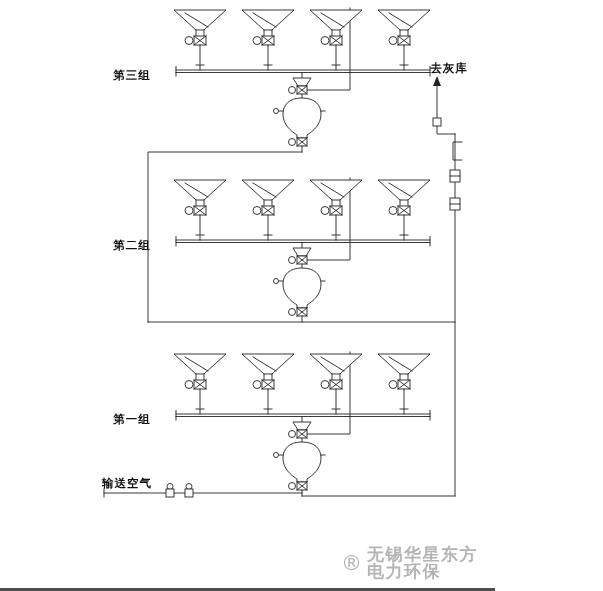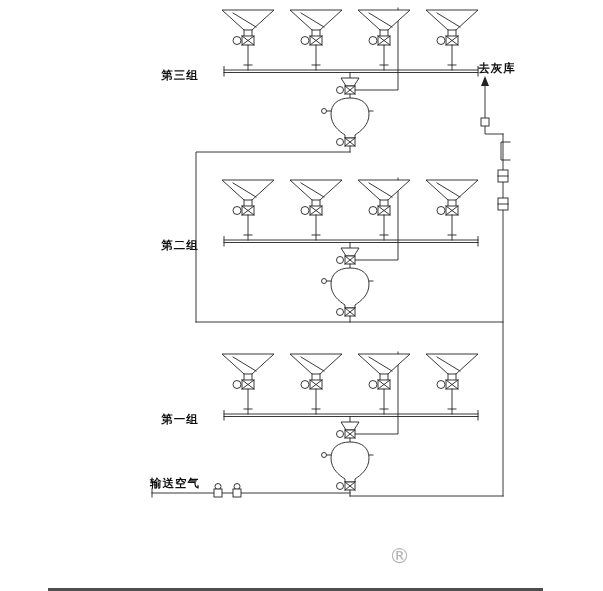--- a/index.html
+++ b/index.html
@@ -1,17 +1,17 @@
 <!DOCTYPE html>
 <html><head>
 <meta charset="utf-8">
 <style>
   html,body{margin:0;padding:0;background:#ffffff;}
   .canvas{position:relative;width:495px;height:591px;background:#ffffff;overflow:hidden;
-          font-family:"DejaVu Sans",sans-serif;margin-left:48px;}
+          font-family:"DejaVu Sans",sans-serif;}
   .ln{stroke:#232323;stroke-width:0.9;fill:none;stroke-linecap:square;}
   .lnw{stroke:#232323;stroke-width:0.9;fill:#ffffff;}
   .arrow{fill:#232323;stroke:none;}
   .lbl{font-family:"DejaVu Sans",sans-serif;font-size:11.5px;fill:#101010;stroke:none;
        text-anchor:middle;font-weight:600;letter-spacing:1px;}
   .watermark{position:absolute;left:341px;top:546px;display:flex;align-items:center;gap:5px;
              color:#b4b4b4;user-select:none;}
   .wm-mark{font-size:21px;line-height:1;}
   .wm-text{font-size:17px;letter-spacing:1.5px;font-weight:600;line-height:1;}
   .bottom-bar{position:absolute;left:0;bottom:0;width:100%;height:3px;background:#4e4e4e;}
@@ -125,16 +125,17 @@
       <rect class="lnw" x="166" y="489" width="8" height="8"></rect>
       <circle class="lnw" cx="189" cy="486.5" r="3"></circle>
       <rect class="lnw" x="185" y="489" width="8" height="8"></rect>
       <text class="lbl" x="127" y="487">输送空气</text>
     </g>
   </svg>
 
   
   <div class="watermark">
     <span class="wm-mark">®</span>
+    <span class="wm-text">无锡华星东方电力环保</span>
   </div>
 
   <div class="bottom-bar"></div>
 </div>
 
 </body></html>

